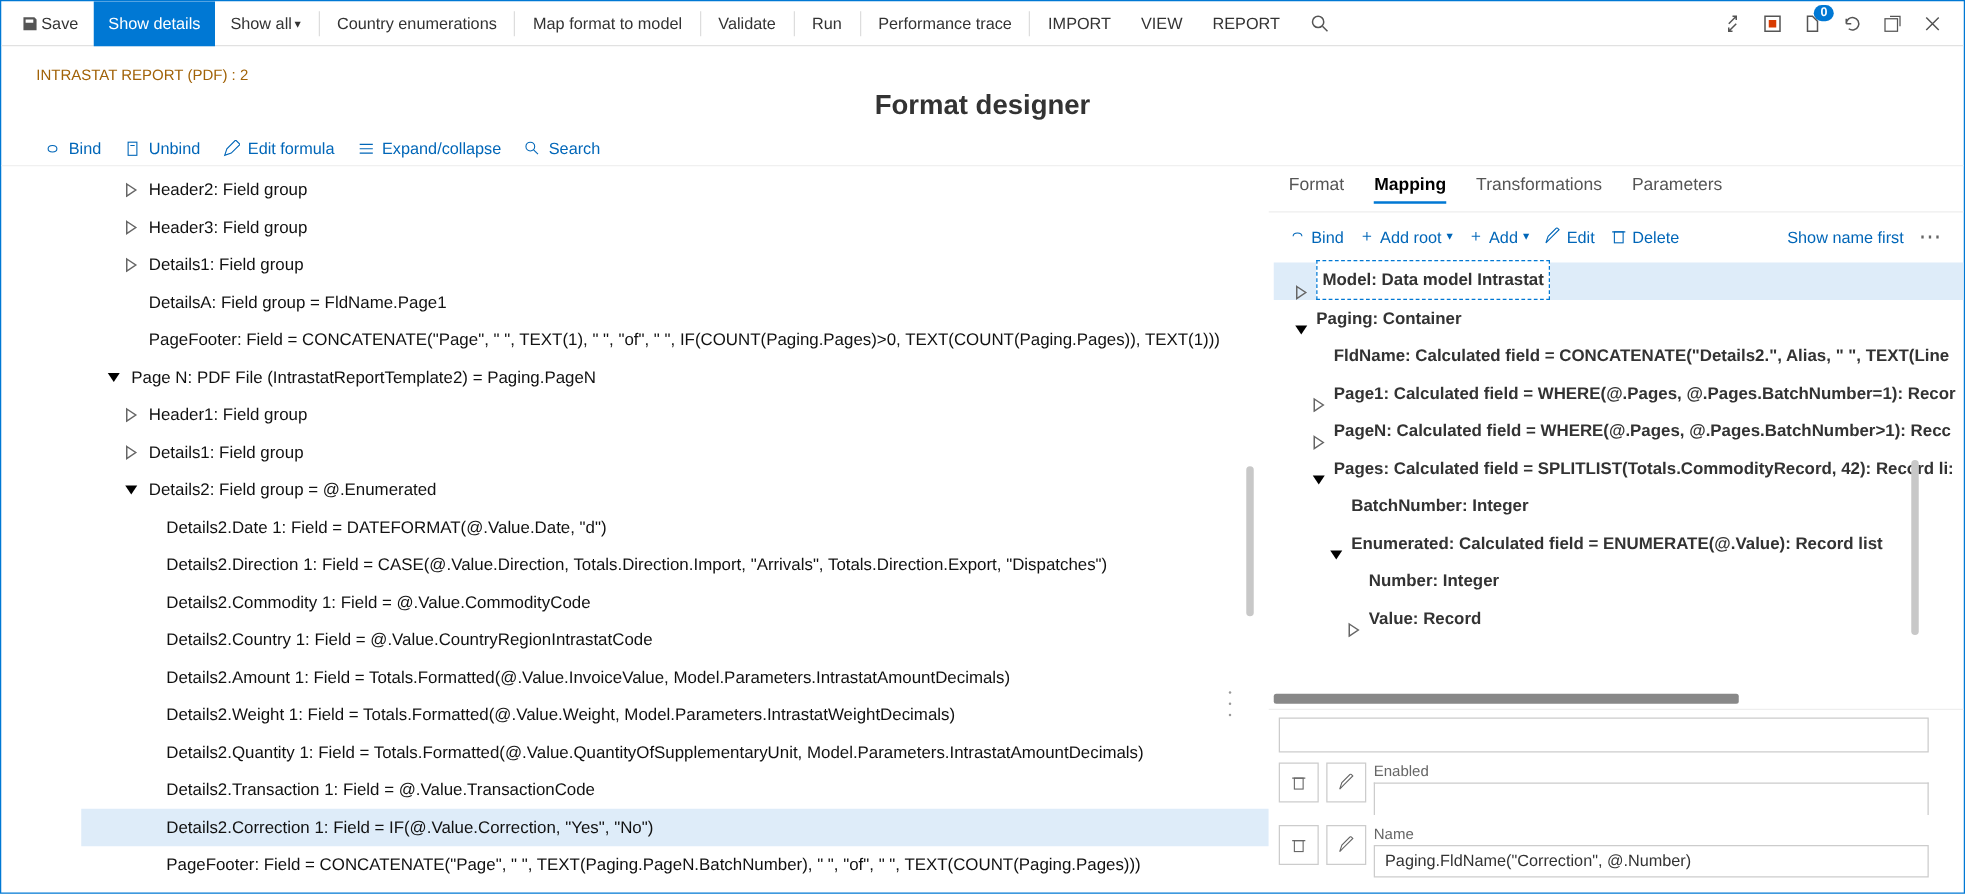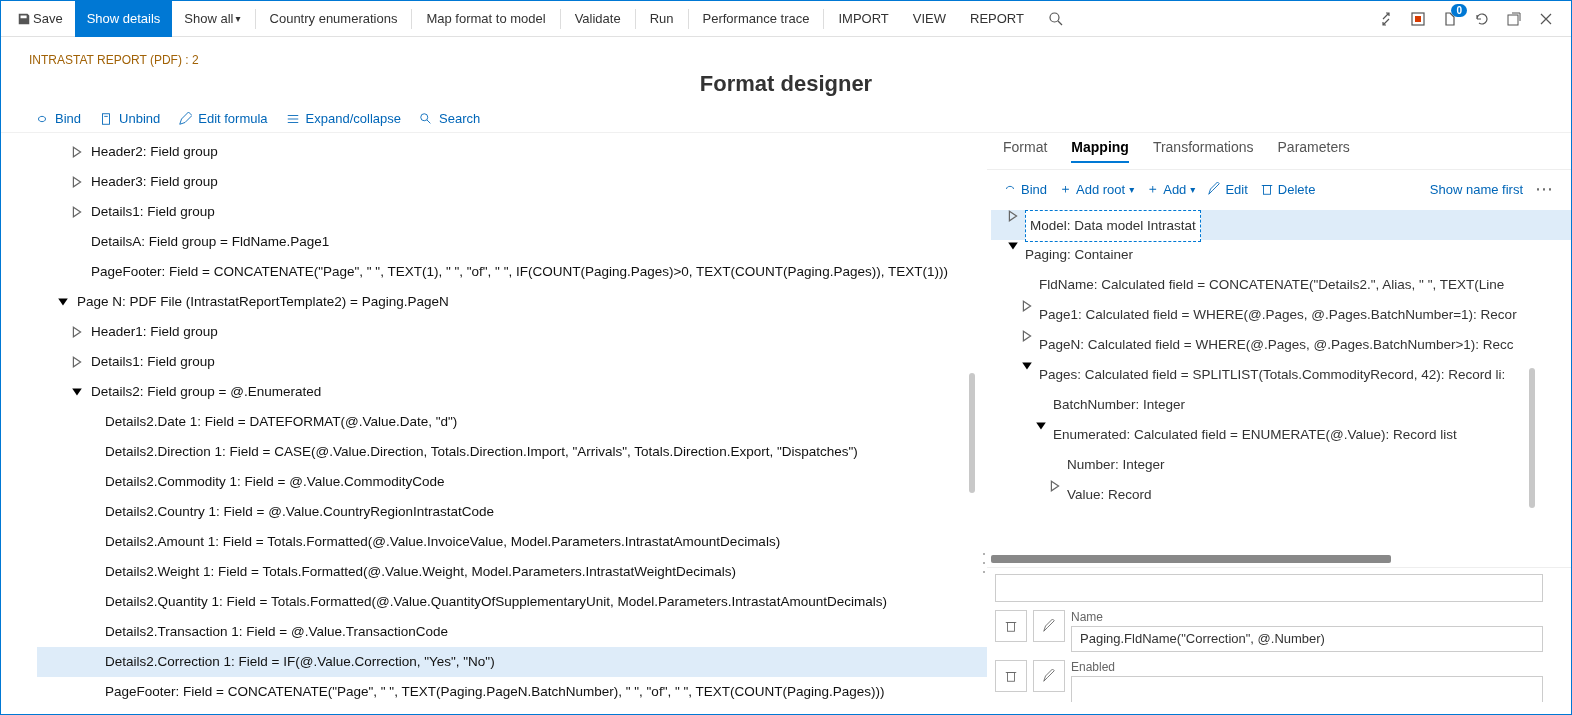--- a/index.html
+++ b/index.html
@@ -13,37 +13,37 @@
 .tb-right .icon { width: 18px; height: 18px; display: flex; align-items: center; justify-content: center; cursor: pointer; }
 .badge-wrap { position: relative; }
 .badge { position: absolute; top: -6px; right: -8px; background: #0078d4; color: #fff; border-radius: 8px; font-size: 10px; padding: 1px 5px; font-weight: bold; }
 .header { padding: 16px 28px 8px 28px; }
 .crumb { font-size: 12px; color: #a16207; margin-bottom: 4px; }
 .title { font-size: 22px; font-weight: 600; text-align: center; }
 .actionbar { display: flex; align-items: center; gap: 18px; padding: 6px 28px 6px 34px; border-bottom: 1px solid #f0f0f0; }
 .action { display: flex; align-items: center; gap: 6px; color: #0066b8; cursor: pointer; font-size: 13px; }
 .action .ico { width: 14px; height: 14px; }
 .columns { display: flex; height: calc(715px - 36px - 64px - 32px); position: relative; }
-.left { width: 986px; overflow: hidden; position: relative; }
+.left { width: 986px; overflow: hidden; position: relative; margin-left: 28px; }
 .right { flex: 1; display: flex; flex-direction: column; }
 .tree { padding: 4px 0 0 36px; font-size: 13.5px; color: #111; line-height: 30px; }
 .tree .row { display: flex; align-items: center; height: 30px; white-space: nowrap; }
 .tree .row.sel { background: #deecf9; }
 .tree .tw { width: 12px; height: 12px; margin-right: 8px; flex-shrink: 0; }
 .tree .ind { display: inline-block; }
 .vscroll { position: absolute; right: 12px; top: 240px; width: 6px; height: 120px; background: #c8c8c8; border-radius: 3px; }
 .tabs { display: flex; gap: 24px; padding: 0 0 6px 16px; border-bottom: 1px solid #eee; font-size: 14px; }
 .tab { padding: 6px 0; cursor: pointer; color: #555; }
 .tab.active { color: #000; border-bottom: 2px solid #0078d4; font-weight: 600; }
 .rtoolbar { display: flex; align-items: center; gap: 12px; padding: 8px 16px; font-size: 13px; }
 .rtoolbar .btn { display: flex; align-items: center; gap: 4px; color: #0066b8; cursor: pointer; }
 .rtoolbar .spacer { flex: 1; }
 .rtoolbar .more { font-size: 18px; color: #666; cursor: pointer; letter-spacing: 2px; }
 .rtree { padding: 2px 0 0 4px; font-size: 13.5px; line-height: 30px; overflow: hidden; position: relative; flex: 1; }
-.rtree .row { display: flex; align-items: flex-start; height: 30px; white-space: nowrap; padding-left: 8px; }
+.rtree .row { display: flex; align-items: flex-end; height: 30px; white-space: nowrap; padding-left: 8px; font-weight: bold; }
 .rtree .row.sel { background: #deecf9; }
 .rtree .row.sel .txt { border: 1px dashed #0078d4; padding: 0 4px; background: #fff; }
 .rtree .tw { width: 12px; height: 12px; margin-right: 6px; flex-shrink: 0; }
 .rscroll { position: absolute; right: 36px; top: 160px; width: 6px; height: 140px; background: #c8c8c8; border-radius: 3px; }
 .rhsbar { height: 8px; background: #888; margin: 4px 180px 4px 4px; border-radius: 2px; }
 .propbox { border-top: 1px solid #eee; padding: 6px 28px 6px 8px; }
 .propinput { height: 28px; border: 1px solid #ccc; margin-bottom: 8px; }
 .proprow { display: flex; align-items: flex-start; gap: 6px; margin-bottom: 8px; }
 .proprow .pb { width: 32px; height: 32px; border: 1px solid #ccc; display: flex; align-items: center; justify-content: center; cursor: pointer; }
 .proprow .pcol { flex: 1; }
@@ -425,36 +425,36 @@
               <rect x="4" y="4" width="8" height="10" fill="none" stroke="#666"></rect>
               <line x1="2" y1="4" x2="14" y2="4" stroke="#666"></line>
             </svg>
           </div>
         <div class="pb">
             <svg width="14" height="14" viewBox="0 0 16 16">
               <path fill="none" stroke="#666" d="M2 14l2-6 8-8 2 2-8 8-4 4z"></path>
             </svg>
           </div>
         <div class="pcol">
-          <div class="plabel">Name</div>
-          <div class="pval">Paging.FldName("Correction", @.Number)</div>
+          <div class="plabel">Enabled</div>
+          <div class="pval" style="border-bottom:none"></div>
         </div>
       </div>
       <div class="proprow">
         <div class="pb">
             <svg width="14" height="14" viewBox="0 0 16 16">
               <rect x="4" y="4" width="8" height="10" fill="none" stroke="#666"></rect>
               <line x1="2" y1="4" x2="14" y2="4" stroke="#666"></line>
             </svg>
           </div>
         <div class="pb">
             <svg width="14" height="14" viewBox="0 0 16 16">
               <path fill="none" stroke="#666" d="M2 14l2-6 8-8 2 2-8 8-4 4z"></path>
             </svg>
           </div>
         <div class="pcol">
-          <div class="plabel">Enabled</div>
-          <div class="pval" style="border-bottom:none"></div>
+          <div class="plabel">Name</div>
+          <div class="pval">Paging.FldName("Correction", @.Number)</div>
         </div>
       </div>
     </div>
   </div>
 </div>
 
 </body></html>

